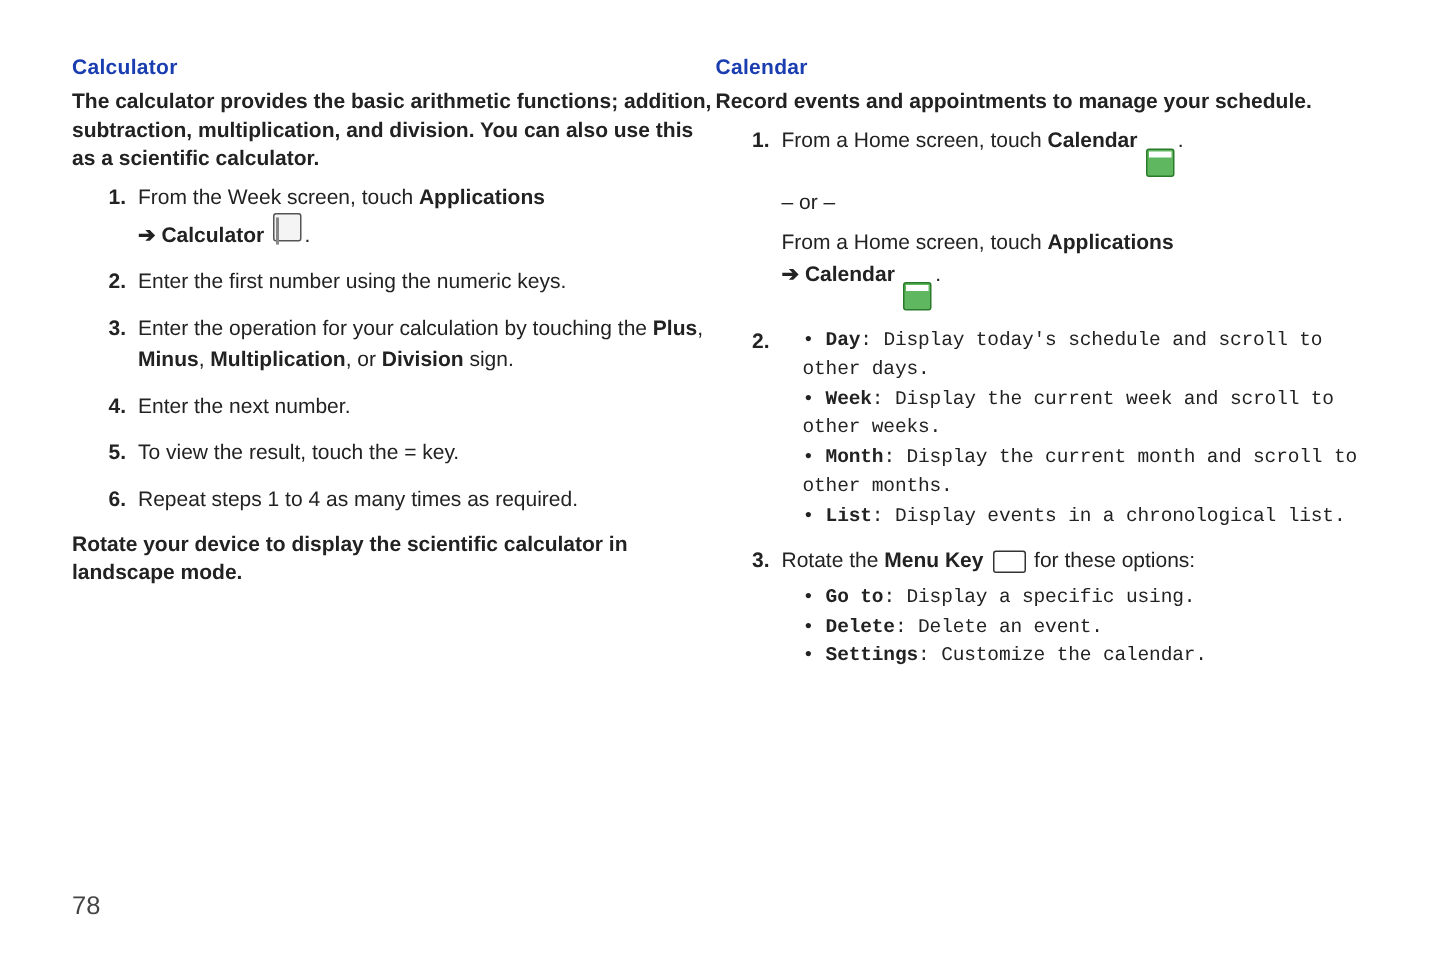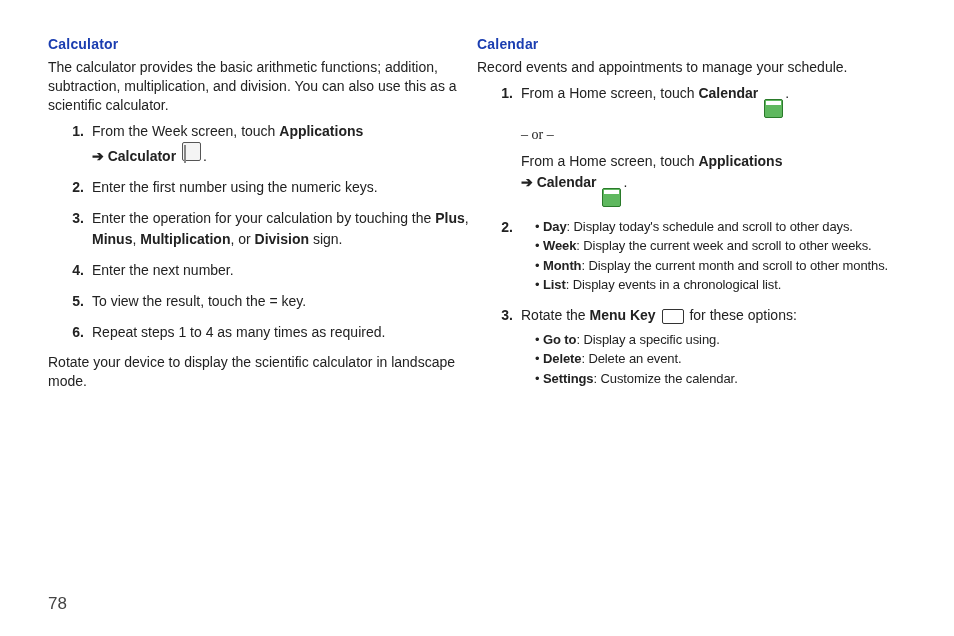--- a/index.html
+++ b/index.html
@@ -23,20 +23,21 @@
   h3.section-heading {
     color: #1a3db0;
     font-weight: 700;
     font-size: 14px;
     margin-bottom: 6px;
     letter-spacing: 0.2px;
   }
   p.body-text {
     line-height: 1.35;
     margin-bottom: 6px;
+    font-weight: bold;
   }
   ol.steps {
     list-style: none;
     padding-left: 24px;
     margin-top: 4px;
     margin-bottom: 8px;
   }
   ol.steps > li {
     position: relative;
     padding-left: 20px;
@@ -55,20 +56,21 @@
     list-style: none;
     padding-left: 14px;
     margin-top: 4px;
   }
   ul.bullets > li {
     line-height: 1.5;
     font-size: 13px;
     margin-bottom: 0px;
     font-stretch: condensed;
     letter-spacing: -0.1px;
+    font-family: Liberation Mono, monospace;
   }
   ul.bullets > li::before {
     content: "• ";
   }
   .bold { font-weight: 700; }
   .arrow::before { content: "\2794\00a0"; font-weight: 700; }
   span.icon {
     display: inline-block;
     vertical-align: -4px;
     margin: 0 2px;
@@ -195,21 +197,21 @@
               <span></span>
               <span></span>
               <span></span>
               <span></span>
               <span></span>
               <span></span>
               <span></span>
               <span></span>
               <span></span>
             </span></span>.
-        <div style="margin:6px 0;font-family:Liberation Serif, serif;">– or –</div>
+        <div style="margin:6px 0;">– or –</div>
         <span>From a Home screen, touch </span><span class="bold">Applications</span>
         <span class="icon icon-apps"><span></span><span></span><span></span><span></span><span></span><span></span><span></span><span></span><span></span><span></span><span></span><span></span><span></span><span></span><span></span><span></span></span><br>
         <span class="bold arrow"></span><span class="bold">Calendar</span>
         <span class="icon icon-cal"><span class="top"></span><span class="body">
               <span></span>
               <span></span>
               <span></span>
               <span></span>
               <span></span>
               <span></span>

